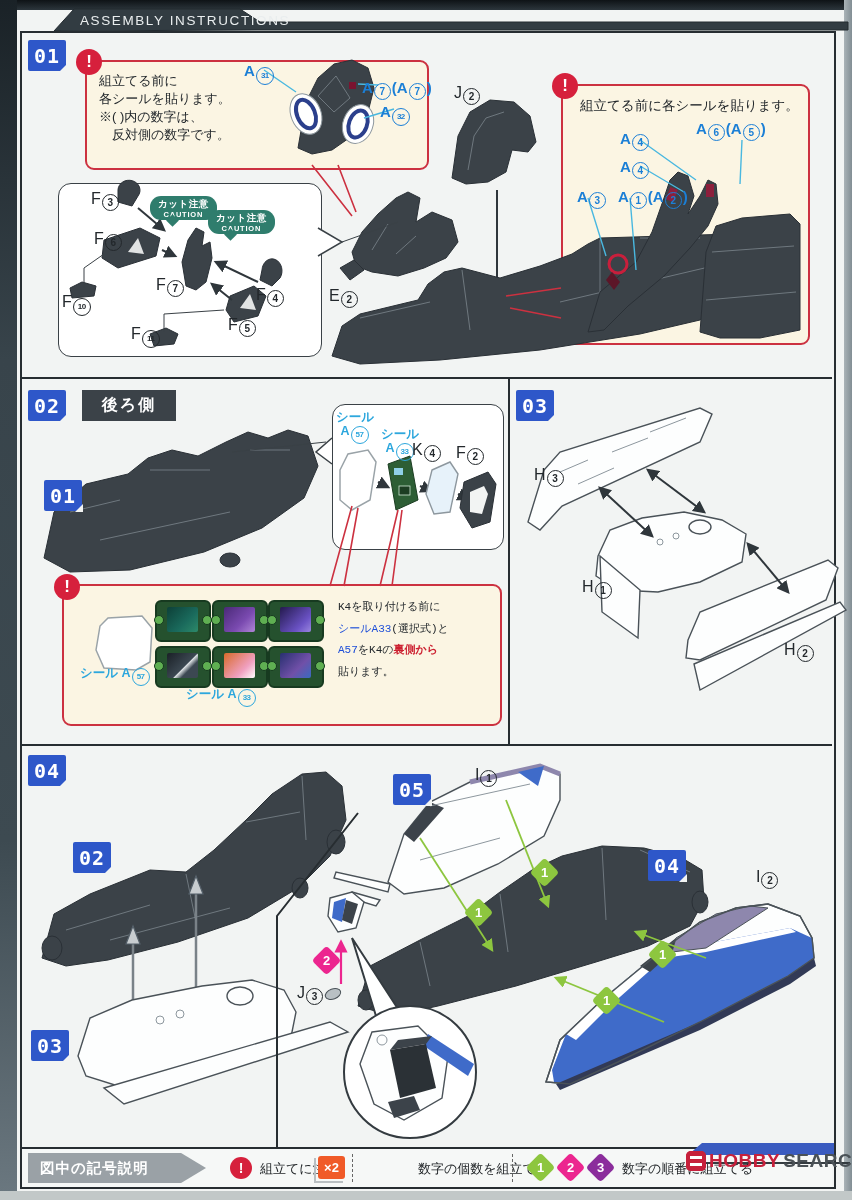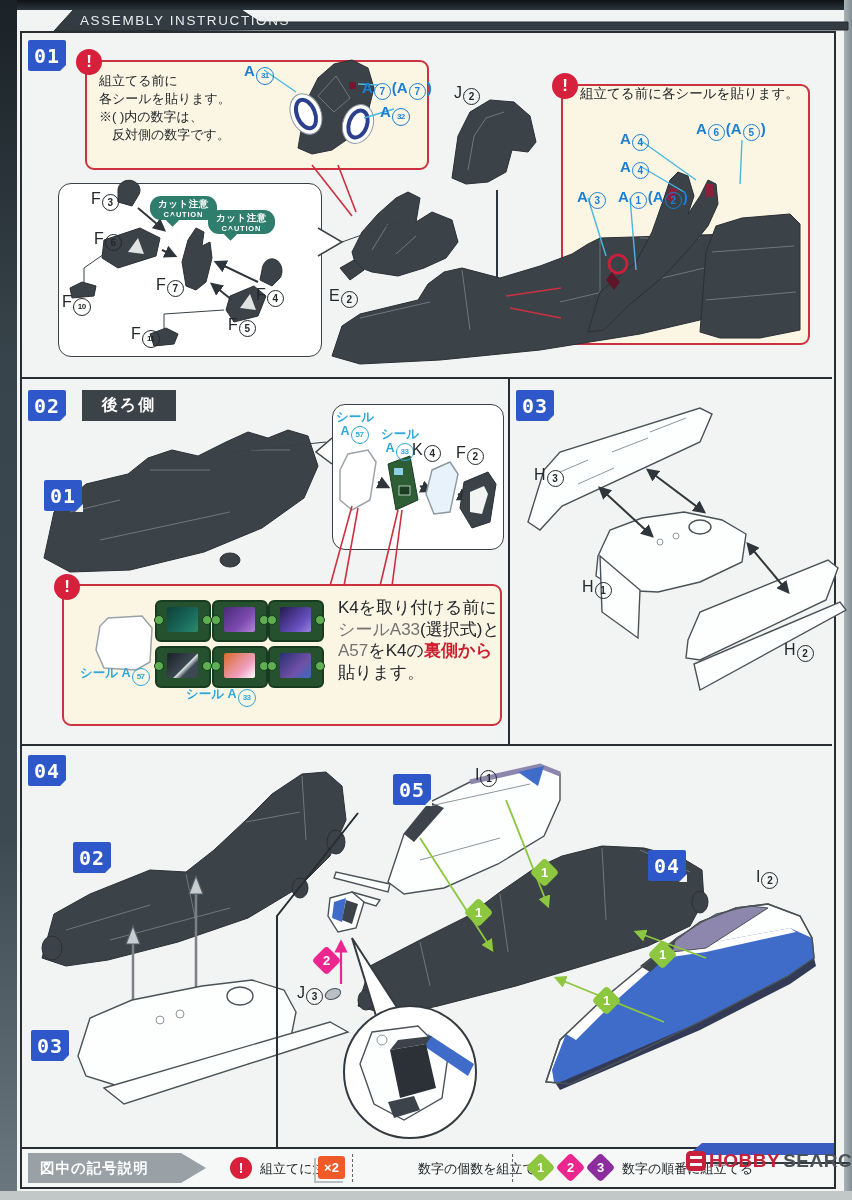--- a/index.html
+++ b/index.html
@@ -23,22 +23,22 @@
          display:flex;align-items:center;justify-content:center;border-radius:2px;
          font:bold 20px "DejaVu Sans Mono",monospace;letter-spacing:1px;}
   .badge::after{content:"";position:absolute;right:-1px;bottom:-1px;
          border-style:solid;border-width:0 0 8px 8px;border-color:transparent transparent #f2f4f3 transparent;}
   
   .notebox{position:absolute;background:#fbf5e3;border:2.5px solid #cc3140;border-radius:9px;}
   .bang{position:absolute;width:26px;height:26px;border-radius:50%;background:#d6203c;color:#fff;
         display:flex;align-items:center;justify-content:center;font:bold 17px "Liberation Sans",sans-serif;}
   .notetext{position:absolute;color:#23282c;font-size:13px;line-height:18px;font-weight:500;white-space:nowrap;}
   .notetext2{position:absolute;color:#23282c;font-size:13.5px;line-height:19px;font-weight:500;white-space:nowrap;}
-  .richtext{position:absolute;color:#23282c;font-size:17px;line-height:21.5px;font-weight:500;white-space:nowrap;}
-  .richtext .cyan{color:#737373;}
+  .richtext{position:absolute;color:#23282c;font-size:11px;line-height:21.5px;font-weight:500;white-space:nowrap;font-family:Liberation Mono, monospace;}
+  .richtext .cyan{color:#1d4ed8;}
   .richtext .red{color:#cc2030;font-weight:bold;}
   
   .bubble{position:absolute;background:#fff;border:1.5px solid #3a4146;border-radius:13px;}
   
   #rear-label{left:82px;top:390px;width:94px;height:31px;background:#3b4248;color:#fff;
         display:flex;align-items:center;justify-content:center;font-size:16px;font-weight:bold;letter-spacing:2px;}
   
   .plabel{position:absolute;font-size:16px;font-weight:500;color:#23282c;white-space:nowrap;z-index:6;}
   .plabel .circ{display:inline-flex;width:15px;height:15px;border:1.3px solid currentColor;border-radius:50%;
         align-items:center;justify-content:center;font-size:10px;font-weight:bold;margin:0 1px;vertical-align:-2px;}
@@ -124,21 +124,21 @@
 <div class="bang" style="left:76px;top:49px;">!</div>
 <div class="notetext" style="left:99px;top:72px;">
     <div>組立てる前に</div>
     <div>各シールを貼ります。</div>
     <div>※( )内の数字は、</div>
     <div>　反対側の数字です。</div>
   </div>
 
 <div class="notebox" style="left:561px;top:84px;width:245px;height:257px;"></div>
 <div class="bang" style="left:552px;top:73px;">!</div>
-<div class="notetext2" style="left:580px;top:84px;">
+<div class="notetext2" style="left:580px;top:96px;">
     <div>組立てる前に各シールを貼ります。</div>
   </div>
 
 <div class="bubble" style="left:58px;top:183px;width:262px;height:172px;"></div>
 <div class="bubble" style="left:332px;top:404px;width:170px;height:144px;"></div>
 
 <div class="notebox" style="left:62px;top:584px;width:436px;height:138px;"></div>
 <div class="bang" style="left:54px;top:574px;">!</div>
 <div class="richtext" style="left:338px;top:597px;">
     <div><span>K</span><span class="circ">4</span><span>を取り付ける前に</span></div>

